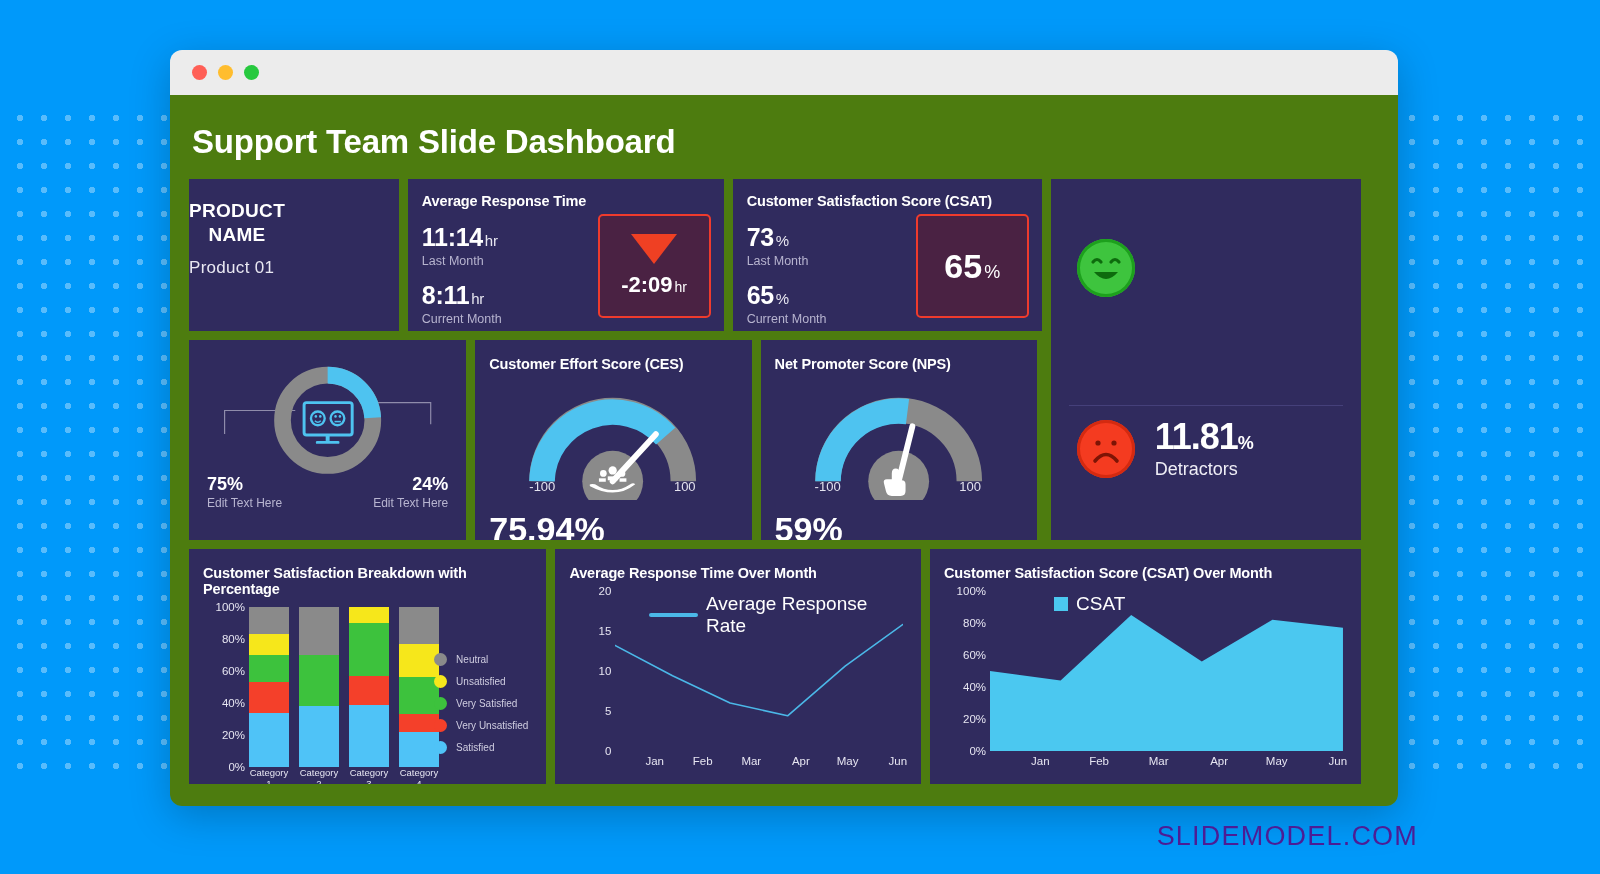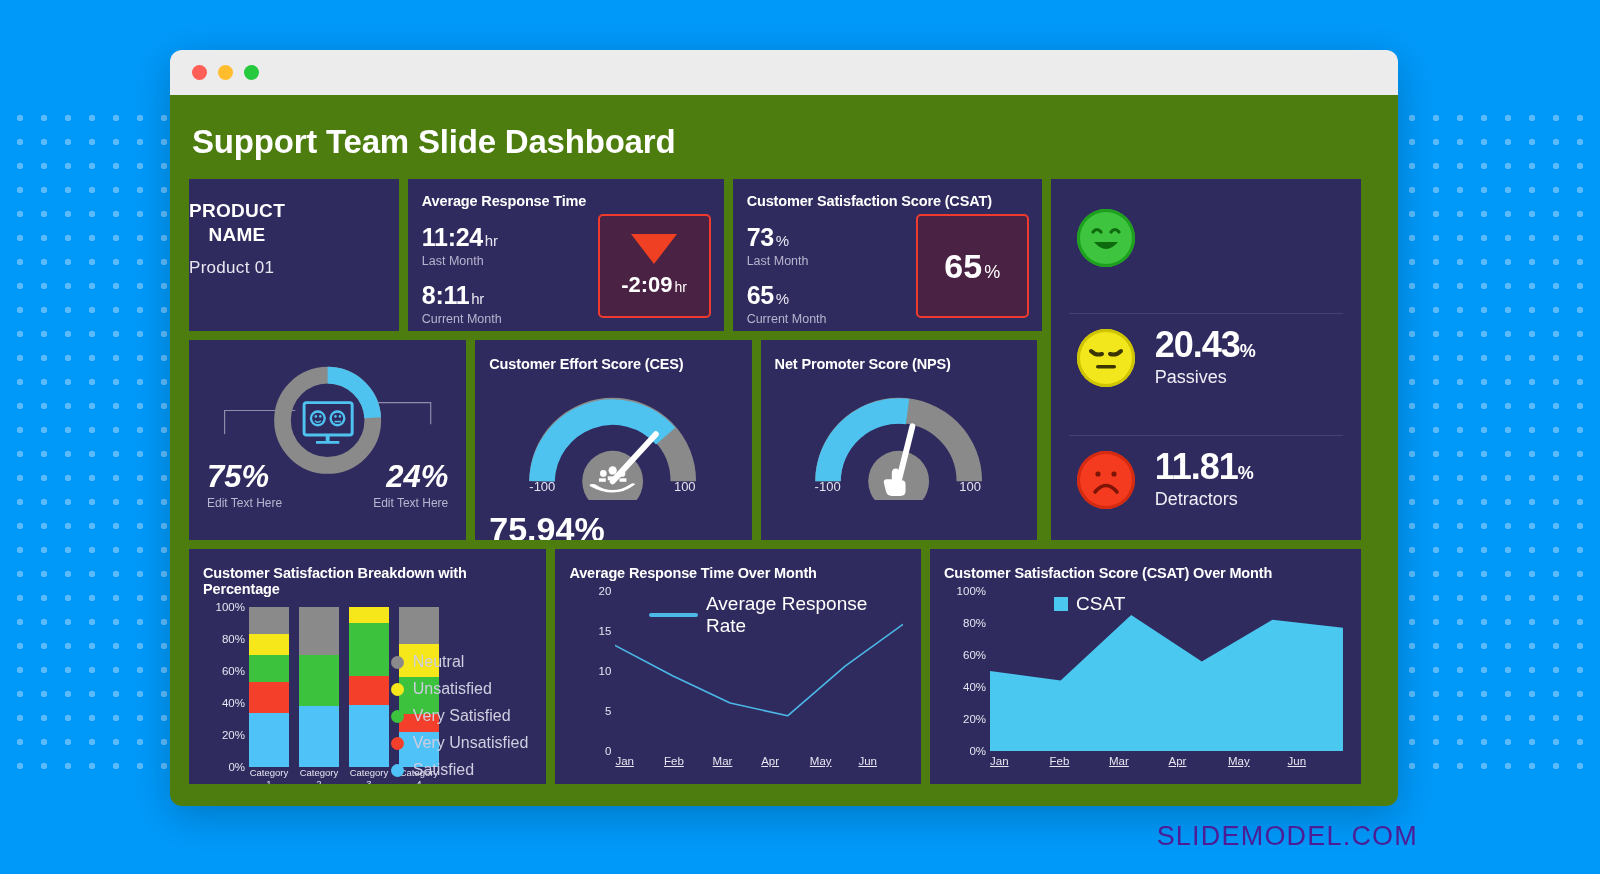--- a/index.html
+++ b/index.html
@@ -133,21 +133,21 @@
   .nps-num .unit { font-size: 18px; font-weight: bold; }
   .nps-label { color: #efeef6; font-size: 18px; margin-top: 4px; }
 
   
   .donut-card { width: 282px; padding: 16px 14px; }
   .donut-card .card-title { line-height: 1.35; }
   .donut-wrap { position: relative; height: 150px; margin-top: 6px; }
   .pct-left, .pct-right { position: absolute; bottom: 2px; }
   .pct-left { left: 4px; }
   .pct-right { right: 4px; text-align: right; }
-  .pct-num { color: #ffffff; font-weight: bold; font-size: 31px; font-style: italic; }
+  .pct-num { color: #ffffff; font-weight: bold; font-size: 18px; }
   .pct-cap { color: #b8b5d0; font-size: 12px; margin-top: 1px; }
 
   
   .gauge-card { width: 281px; padding: 16px 14px; }
   .gauge-wrap { position: relative; height: 116px; margin-top: 12px; }
   .gauge-min, .gauge-max { position: absolute; bottom: 6px; color: #e4e3ef; font-size: 13px; }
   .gauge-min { left: 40px; }
   .gauge-max { right: 42px; }
   .gauge-val { color: #ffffff; font-weight: bold; font-size: 34px; margin-top: 10px; }
 
@@ -157,32 +157,32 @@
   .line-card { width: 395px; }
   .area-card { width: 466px; }
 
   .chart-body { position: relative; margin-top: 10px; height: 182px; }
   .axis-y { position: absolute; left: 0; top: 0; bottom: 22px; width: 42px; }
   .axis-y span {
     position: absolute; right: 0; transform: translateY(-50%);
     color: #e6e5f1; font-size: 11.5px; white-space: nowrap;
   }
   .axis-x { position: absolute; left: 46px; right: 0; bottom: 0; height: 18px; display: flex; }
-  .axis-x span { flex: 1; text-align: left; color: #e6e5f1; font-size: 11.5px; text-decoration: underline; }
+  .axis-x span { flex: 1; text-align: right; color: #e6e5f1; font-size: 11.5px; }
 
   .bars { position: absolute; left: 46px; top: 0; bottom: 22px; width: 190px; display: flex; gap: 10px; }
   .bar { flex: 1; display: flex; flex-direction: column; }
   .seg { width: 100%; }
   .bar-xlabels { position: absolute; left: 46px; bottom: 0; width: 190px; display: flex; gap: 10px; }
   .bar-xlabels span { flex: 1; text-align: center; color: #e6e5f1; font-size: 9.5px; }
 
   .legend { position: absolute; right: 4px; top: 46px; }
   .legend-item { display: flex; align-items: center; gap: 9px; margin-bottom: 9px; }
   .legend-swatch { width: 13px; height: 13px; border-radius: 50%; flex: none; }
-  .legend-text { color: #cfcde0; font-size: 16px; }
+  .legend-text { color: #cfcde0; font-size: 10px; }
 
   .series-legend { position: absolute; left: 80px; top: 2px; display: flex; align-items: center; gap: 8px; }
   .series-legend .line-swatch { width: 50px; height: 4px; background: #4bb8e8; border-radius: 2px; }
   .series-legend .box-swatch { width: 14px; height: 14px; background: #4bc8f0; }
   .series-legend .series-name { color: #ffffff; font-size: 19px; }
 
   .plot { position: absolute; left: 46px; right: 4px; top: 0; bottom: 22px; }
   .plot svg { width: 100%; height: 100%; display: block; }
 
   
@@ -217,21 +217,21 @@
           <span>PRODUCT</span><br>
           <span>NAME</span>
         </div>
         <div class="prod-value">Product  01</div>
       </div>
 
       <div class="card kpi-card">
         <div class="card-title">Average Response Time</div>
         <div class="kpi-left">
           <div class="kpi-big">
-            <span>11:24</span><span class="unit">hr</span>
+            <span>11:14</span><span class="unit">hr</span>
           </div>
           <div class="kpi-sub">Last Month</div>
           <div class="kpi-block2">
             <div class="kpi-big">
               <span>8:11</span><span class="unit">hr</span>
             </div>
             <div class="kpi-sub">Current Month</div>
           </div>
         </div>
         <div class="kpi-badge">
@@ -268,35 +268,20 @@
         <div class="nps-row">
           <div class="face green">
             <svg viewBox="0 0 58 58" style="position:absolute;inset:0">
               <path d="M16 23 q4 -5 8 0" stroke="#0d6b0d" stroke-width="3.2" fill="none" stroke-linecap="round"></path>
               <path d="M34 23 q4 -5 8 0" stroke="#0d6b0d" stroke-width="3.2" fill="none" stroke-linecap="round"></path>
               <path d="M17 33 q12 14 24 0 z" fill="#0d6b0d"></path>
             </svg>
           </div>
         </div>
 
-        <div class="nps-row">
-          <div class="face yellow">
-            <svg viewBox="0 0 58 58" style="position:absolute;inset:0">
-              <path d="M14 22 q5 5 11 3" stroke="#3b3500" stroke-width="4" fill="none" stroke-linecap="round"></path>
-              <path d="M44 22 q-5 5 -11 3" stroke="#3b3500" stroke-width="4" fill="none" stroke-linecap="round"></path>
-              <rect x="19" y="36" width="20" height="3.6" rx="1.8" fill="#3b3500"></rect>
-            </svg>
-          </div>
-          <div>
-            <div class="nps-num">
-              <span>20.43</span><span class="unit">%</span>
-            </div>
-            <div class="nps-label">Passives</div>
-          </div>
-        </div>
 
         <div class="nps-row">
           <div class="face red">
             <svg viewBox="0 0 58 58" style="position:absolute;inset:0">
               <circle cx="21" cy="23" r="2.6" fill="#7d1405"></circle>
               <circle cx="37" cy="23" r="2.6" fill="#7d1405"></circle>
               <path d="M18 41 q11 -13 22 0" stroke="#7d1405" stroke-width="3.6" fill="none" stroke-linecap="round"></path>
             </svg>
           </div>
           <div>
@@ -380,20 +365,21 @@
             <path d="M54 98 A72 72 0 0 1 135 27" fill="none" stroke="#4ec3f0" stroke-width="26"></path>
             <circle cx="126" cy="98" r="31" fill="#8a8a8a"></circle>
             <line x1="126" y1="98" x2="140" y2="42" stroke="#ffffff" stroke-width="6" stroke-linecap="round"></line>
             <g fill="#ffffff">
               <path d="M123 85 q4 0 4 5 v7 h2 q4 0 4 4 v7 q0 5 -5 5 h-9 q-5 0 -6 -5 l-2 -8 q-1 -4 3 -4 l5 0 v-6 q0 -5 4 -5 z"></path>
             </g>
           </svg>
           <div class="gauge-min">-100</div>
           <div class="gauge-max">100</div>
         </div>
+        <div class="gauge-val">59%</div>
       </div>
 
       <div style="width:321px"></div>
     </div>
 
     <div class="row row3">
 
       <div class="card chart-card bar-card">
         <div class="card-title">Customer Satisfaction Breakdown with Percentage</div>
         <div class="chart-body">

